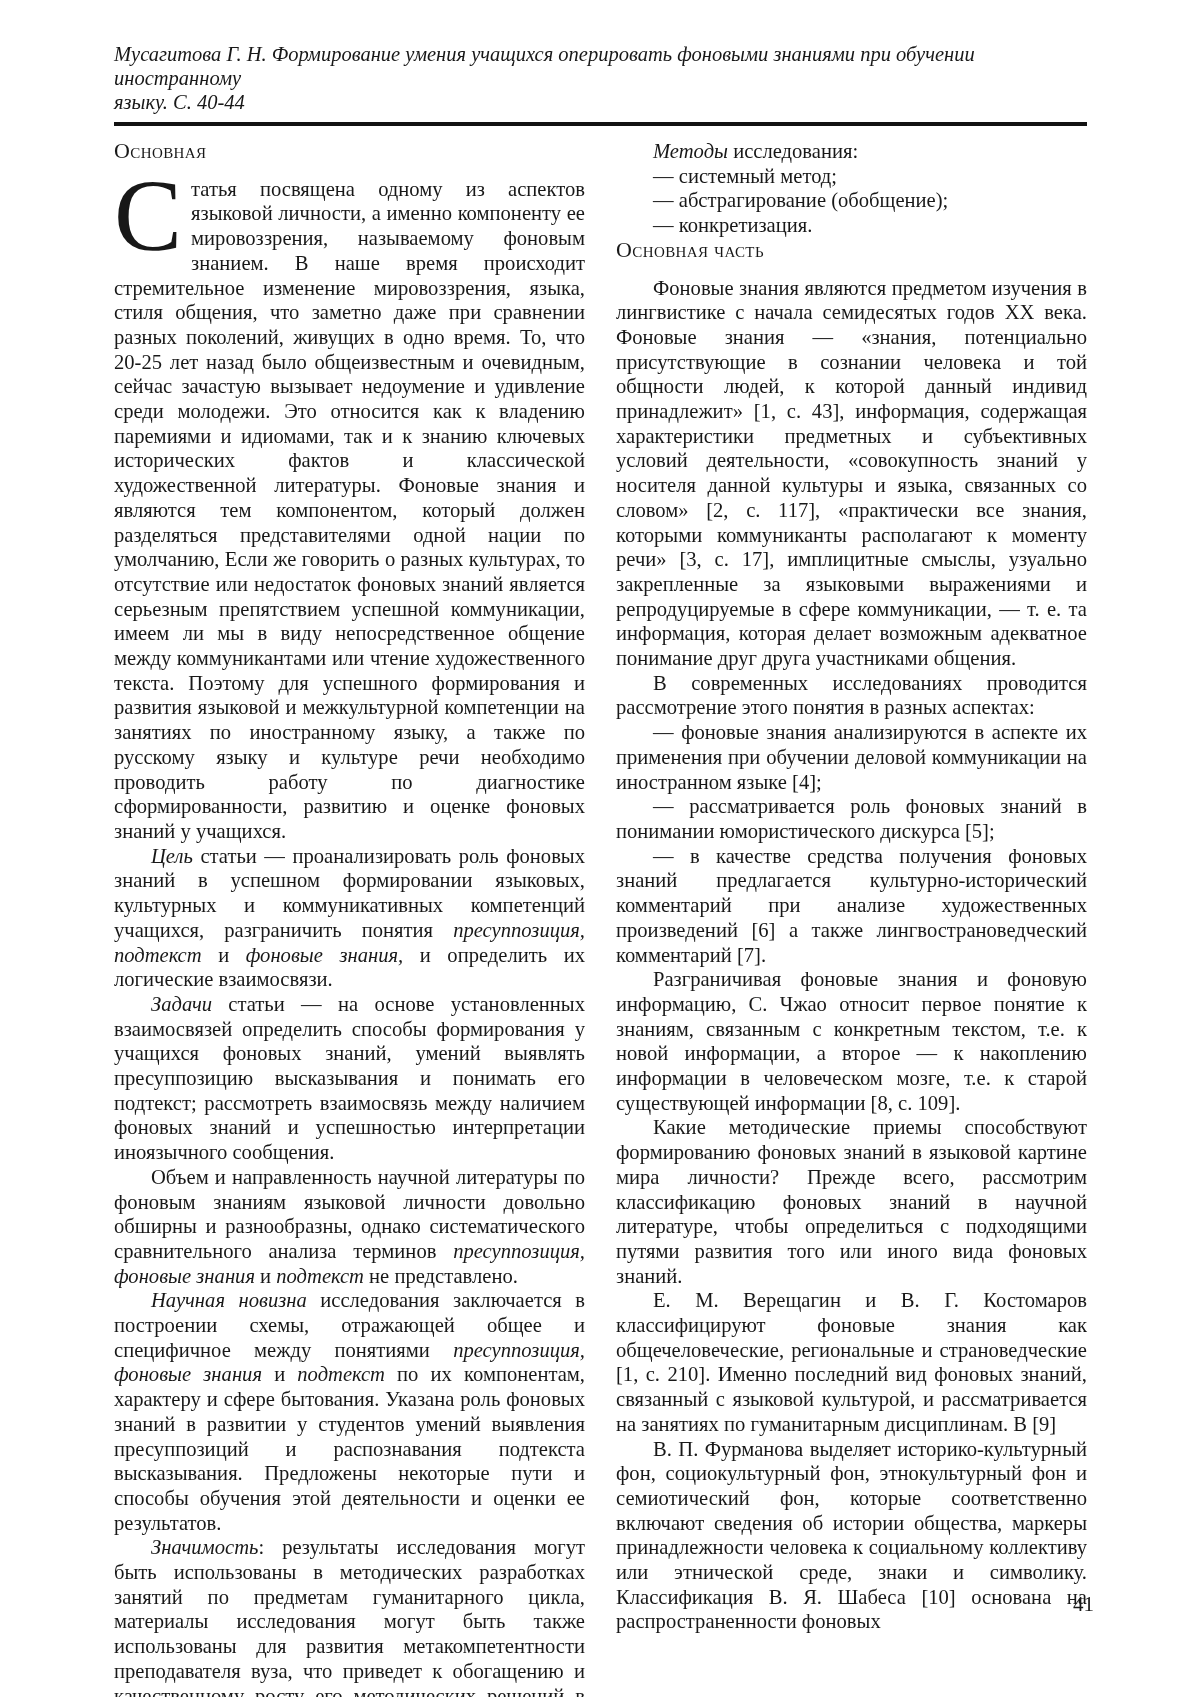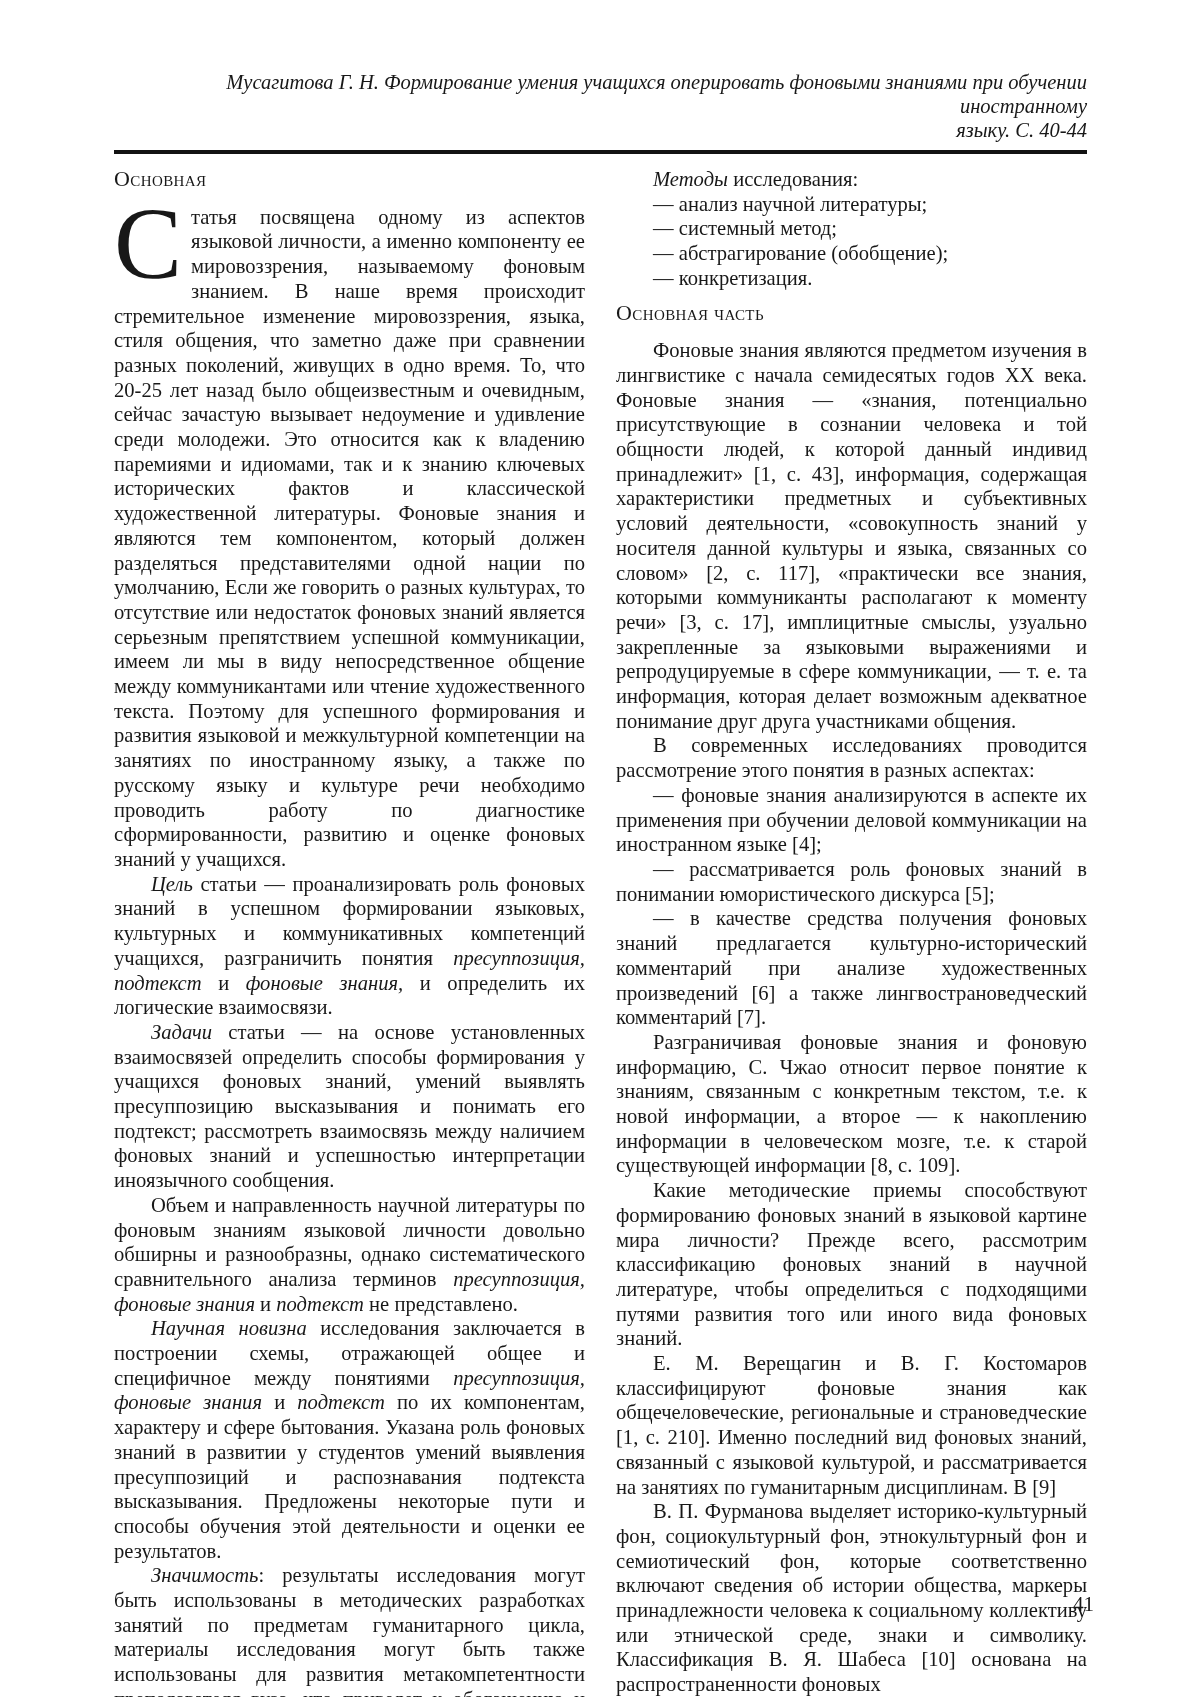--- a/index.html
+++ b/index.html
@@ -12,24 +12,23 @@
   }
   .page {
     position: relative;
     width: 1200px;
     height: 1697px;
     padding: 42px 113px 0 114px;
     box-sizing: border-box;
   }
   .header-citation {
     font-style: italic;
-    text-align: right;
+    text-align: left;
     font-size: 20.5px;
     line-height: 24px;
-    margin-top: 28px;
   }
   .header-rule {
     height: 4px;
     background: #121212;
     margin-top: 8px;
   }
   .columns {
     display: flex;
     gap: 31px;
     margin-top: 13px;
@@ -46,21 +45,20 @@
   }
   .section-heading {
     font-weight: normal;
     font-variant: small-caps;
     font-size: 22px;
     letter-spacing: 0.4px;
     margin: 0 0 13px 0;
     text-align: left;
   }
   .section-heading.mid {
-    margin-top: 10px;
     margin-bottom: 13px;
     font-family: Liberation Serif, serif;
   }
   p.intro { text-indent: 0; }
   .drop-cap {
     float: left;
     font-size: 102px;
     line-height: 74px;
     height: 74px;
     margin: 2px 9px 0 0;
@@ -92,21 +90,20 @@
       <p class="intro"><span class="drop-cap">С</span><span>татья посвящена одному из аспектов языковой личности, а именно компоненту ее мировоззрения, называемому фоновым знанием. В наше время происходит стремительное изменение мировоззрения, языка, стиля общения, что заметно даже при сравнении разных поколений, живущих в одно время. То, что 20-25 лет назад было общеизвестным и очевидным, сейчас зачастую вызывает недоумение и удивление среди молодежи. Это относится как к владению паремиями и идиомами, так и к знанию ключевых исторических фактов и классической художественной литературы. Фоновые знания и являются тем компонентом, который должен разделяться представителями одной нации по умолчанию, Если же говорить о разных культурах, то отсутствие или недостаток фоновых знаний является серьезным препятствием успешной коммуникации, имеем ли мы в виду непосредственное общение между коммуникантами или чтение художественного текста. Поэтому для успешного формирования и развития языковой и межкультурной компетенции на занятиях по иностранному языку, а также по русскому языку и культуре речи необходимо проводить работу по диагностике сформированности, развитию и оценке фоновых знаний у учащихся.</span></p>
       <p><em>Цель</em> статьи — проанализировать роль фоновых знаний в успешном формировании языковых, культурных и коммуникативных компетенций учащихся, разграничить понятия <em>пресуппозиция, подтекст</em> и <em>фоновые знания,</em> и определить их логические взаимосвязи.</p>
       <p><em>Задачи</em> статьи — на основе установленных взаимосвязей определить способы формирования у учащихся фоновых знаний, умений выявлять пресуппозицию высказывания и понимать его подтекст; рассмотреть взаимосвязь между наличием фоновых знаний и успешностью интерпретации иноязычного сообщения.</p>
       <p>Объем и направленность научной литературы по фоновым знаниям языковой личности довольно обширны и разнообразны, однако систематического сравнительного анализа терминов <em>пресуппозиция, фоновые знания</em> и <em>подтекст</em> не представлено.</p>
       <p><em>Научная новизна</em> исследования заключается в построении схемы, отражающей общее и специфичное между понятиями <em>пресуппозиция, фоновые знания</em> и <em>подтекст</em> по их компонентам, характеру и сфере бытования. Указана роль фоновых знаний в развитии у студентов умений выявления пресуппозиций и распознавания подтекста высказывания. Предложены некоторые пути и способы обучения этой деятельности и оценки ее результатов.</p>
       <p><em>Значимость</em>: результаты исследования могут быть использованы в методических разработках занятий по предметам гуманитарного цикла, материалы исследования могут быть также использованы для развития метакомпетентности преподавателя вуза, что приведет к обогащению и качественному росту его методических решений в направлении использования новых способов, приемов, форм и видов работ, служащих формированию устойчивой внутренней мотивации субъектов образовательного процесса.</p>
     </div>
 
     <div class="column">
       <p><em>Методы</em> исследования:</p>
-      <p>— анализ научной литературы;</p>
       <p>— системный метод;</p>
       <p>— абстрагирование (обобщение);</p>
       <p>— конкретизация.</p>
       <h2 class="section-heading mid">Основная часть</h2>
       <p>Фоновые знания являются предметом изучения в лингвистике с начала семидесятых годов XX века. Фоновые знания — «знания, потенциально присутствующие в сознании человека и той общности людей, к которой данный индивид принадлежит» [1, с. 43], информация, содержащая характеристики предметных и субъективных условий деятельности, «совокупность знаний у носителя данной культуры и языка, связанных со словом» [2, с. 117], «практически все знания, которыми коммуниканты располагают к моменту речи» [3, с. 17], имплицитные смыслы, узуально закрепленные за языковыми выражениями и репродуцируемые в сфере коммуникации, — т. е. та информация, которая делает возможным адекватное понимание друг друга участниками общения.</p>
       <p>В современных исследованиях проводится рассмотрение этого понятия в разных аспектах:</p>
       <p>— фоновые знания анализируются в аспекте их применения при обучении деловой коммуникации на иностранном языке [4];</p>
       <p>— рассматривается роль фоновых знаний в понимании юмористического дискурса [5];</p>
       <p>— в качестве средства получения фоновых знаний предлагается культурно-исторический комментарий при анализе художественных произведений [6] а также лингвострановедческий комментарий [7].</p>
       <p>Разграничивая фоновые знания и фоновую информацию, С. Чжао относит первое понятие к знаниям, связанным с конкретным текстом, т.е. к новой информации, а второе — к накоплению информации в человеческом мозге, т.е. к старой существующей информации [8, с. 109].</p>

